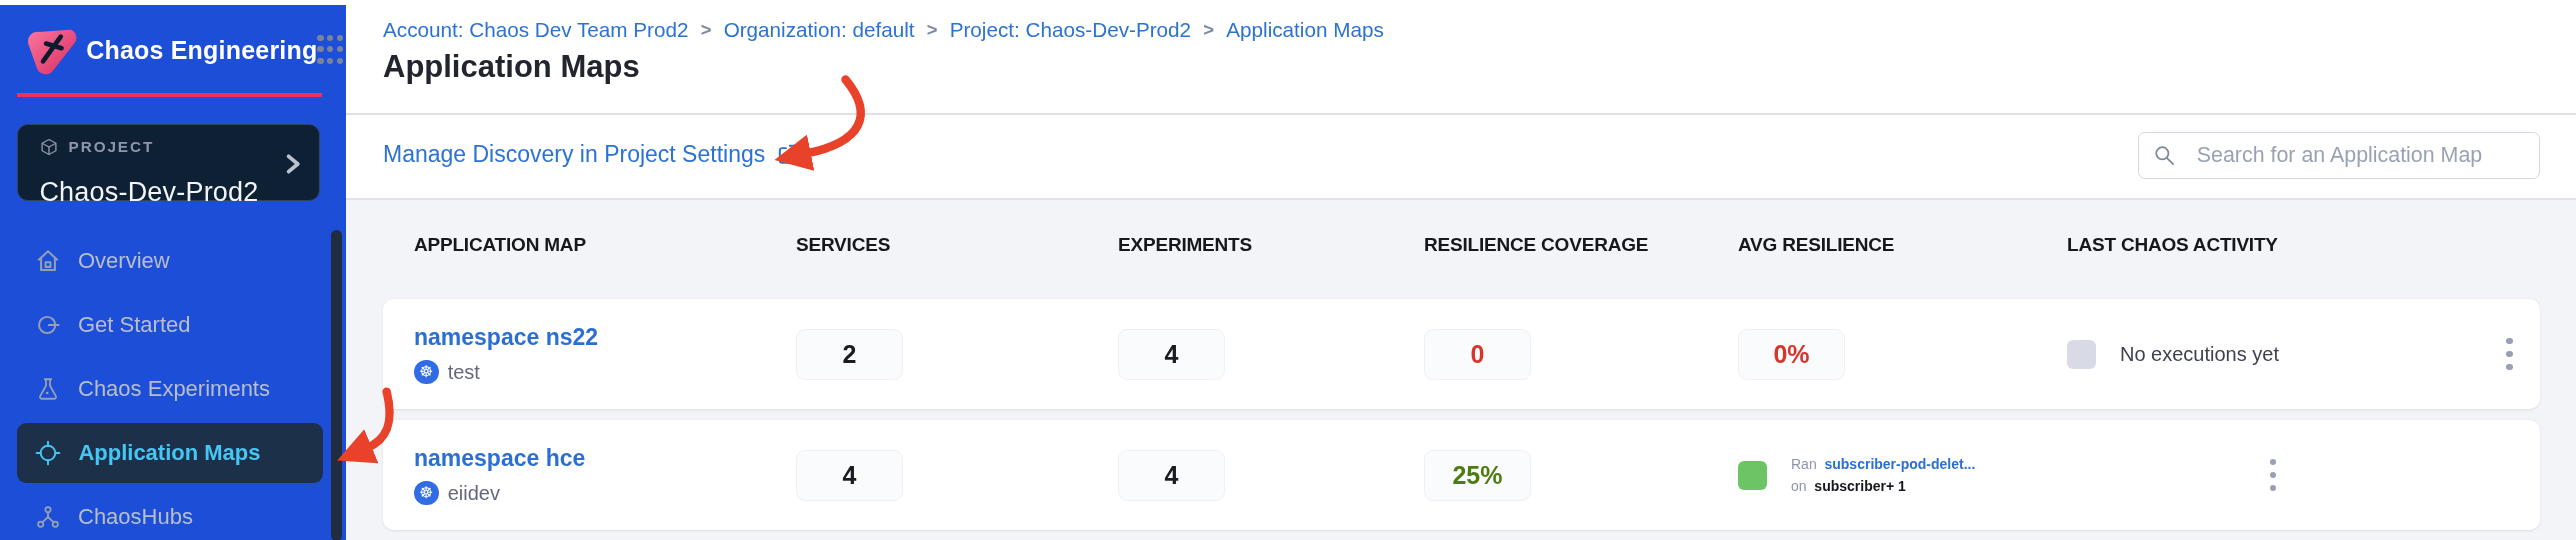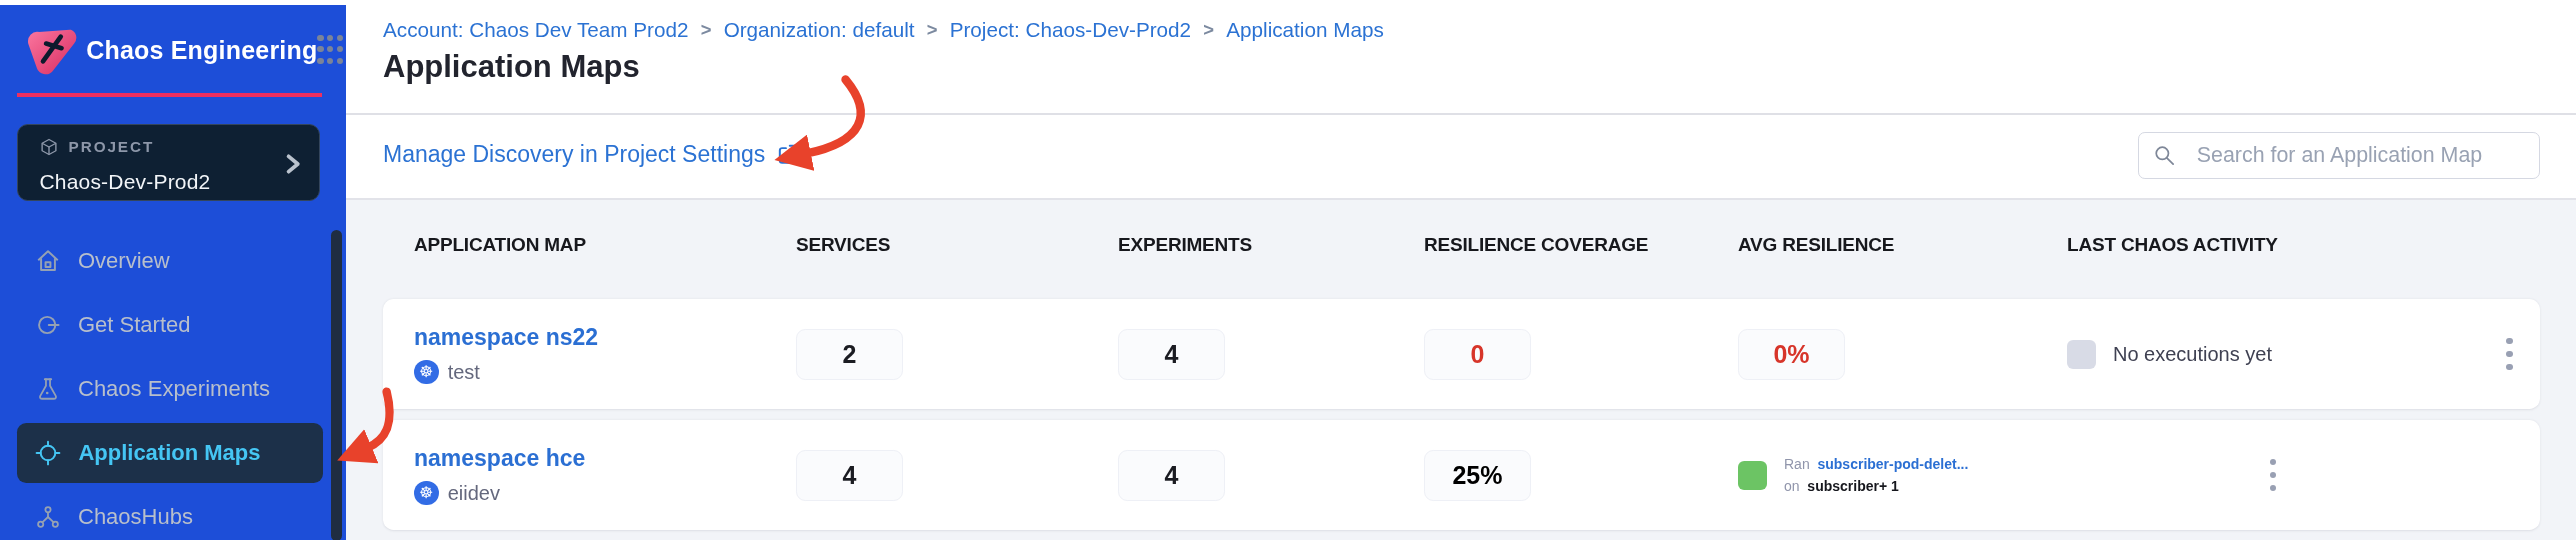--- a/index.html
+++ b/index.html
@@ -12,21 +12,21 @@
   .top-strip{position:absolute;left:0;top:0;right:0;height:4.6px;background:#fff;z-index:5;}
   .logo-row{position:absolute;left:26px;top:20px;width:294px;height:60px;display:flex;align-items:center;}
   .logo-mark{width:51px;height:51px;flex:0 0 51px;}
   .app-title{margin-left:9.2px;font-size:25px;font-weight:700;color:#fff;letter-spacing:0.2px;white-space:nowrap;}
   .grid-icon{margin-left:auto;width:31px;height:31px;display:grid;grid-template-columns:repeat(3,1fr);gap:3.8px;cursor:pointer;}
   .grid-icon i{width:6.1px;height:6.1px;border-radius:50%;background:#7b8498;}
   .brand-underline{position:absolute;left:17px;top:93px;width:305px;height:3.8px;background:#ee2f5f;}
   .project-card{position:absolute;left:17px;top:124px;width:303px;height:77px;background:#0e2033;
                 border:1.5px solid #33455c;border-radius:10.7px;padding:12.2px 18.4px 0 21.4px;cursor:pointer;}
   .project-top{display:flex;align-items:center;gap:9.2px;color:#8d97a9;font-size:15.3px;font-weight:700;letter-spacing:1.9px;}
-  .project-name{margin-top:13px;font-size:21px;color:#f2f5f8;letter-spacing:0.2px;}
+  .project-name{margin-top:20px;font-size:27px;color:#f2f5f8;letter-spacing:0.2px;}
   .project-chevron{position:absolute;right:17px;top:26px;color:#b9c2cd;}
   .nav{position:absolute;left:0;top:229px;right:0;}
   .nav-item{position:relative;height:64px;display:flex;align-items:center;padding-left:35px;gap:17px;
             font-size:22px;color:#b8bfcb;cursor:pointer;}
   .nav-item .nicon{width:26px;height:26px;flex:0 0 26px;color:#95a1b3;}
   .nav-item.active{height:60px;margin:2.3px 23px 1.5px 17px;border-radius:9.2px;background:#1c3049;
                    padding-left:18.4px;color:#45c6f4;font-weight:700;}
   .nav-item.active .nicon{color:#45c6f4;}
   .side-scroll{position:absolute;right:3.8px;top:230px;width:11.5px;height:311px;border-radius:6.1px;background:#1f2d41;}
 
@@ -59,22 +59,22 @@
   .map-link{font-size:23px;font-weight:700;color:#2b6fd3;cursor:pointer;width:max-content;}
   .env-line{display:flex;align-items:center;gap:9.2px;}
   .k8s-badge{width:24.5px;height:24.5px;border-radius:50%;background:#326ce5;color:#fff;display:flex;
              align-items:center;justify-content:center;font-size:16px;line-height:1;}
   .env-name{font-size:20px;color:#64687d;}
   .badge{display:inline-flex;align-items:center;justify-content:center;min-width:107px;height:51px;
          padding:0 18.4px;background:#fafbfd;border:1.5px solid #eef0f6;border-radius:9.2px;
          font-size:25px;font-weight:700;color:#1b1c22;width:max-content;}
   .badge[data-status="bad"]{color:#d7352a;}
   .badge[data-status="good"]{color:#3d8b41;}
-  .badge[data-status="warn"]{color:#000000;}
-  .cell-activity{display:flex;align-items:center;gap:17px;}
+  .badge[data-status="warn"]{color:#4d7c0f;}
+  .cell-activity{display:flex;align-items:center;gap:24px;}
   .swatch{width:29px;height:29px;border-radius:6.1px;flex:0 0 29px;}
   .swatch[data-swatch="none"]{background:#d8dbe6;}
   .swatch[data-swatch="passed"]{background:#6cc464;}
   .activity-text{font-size:20px;color:#3f4152;font-weight:500;}
   .activity-lines{display:flex;flex-direction:column;gap:6.1px;font-size:14px;}
   .al-muted{color:#9095ab;}
   .al-link{color:#2b6fd3;font-weight:700;cursor:pointer;}
   .al-target{color:#16171d;font-weight:700;}
   .kebab{display:flex;flex-direction:column;align-items:center;justify-content:center;gap:6.1px;
          width:37px;height:54px;cursor:pointer;margin:0 auto;}

